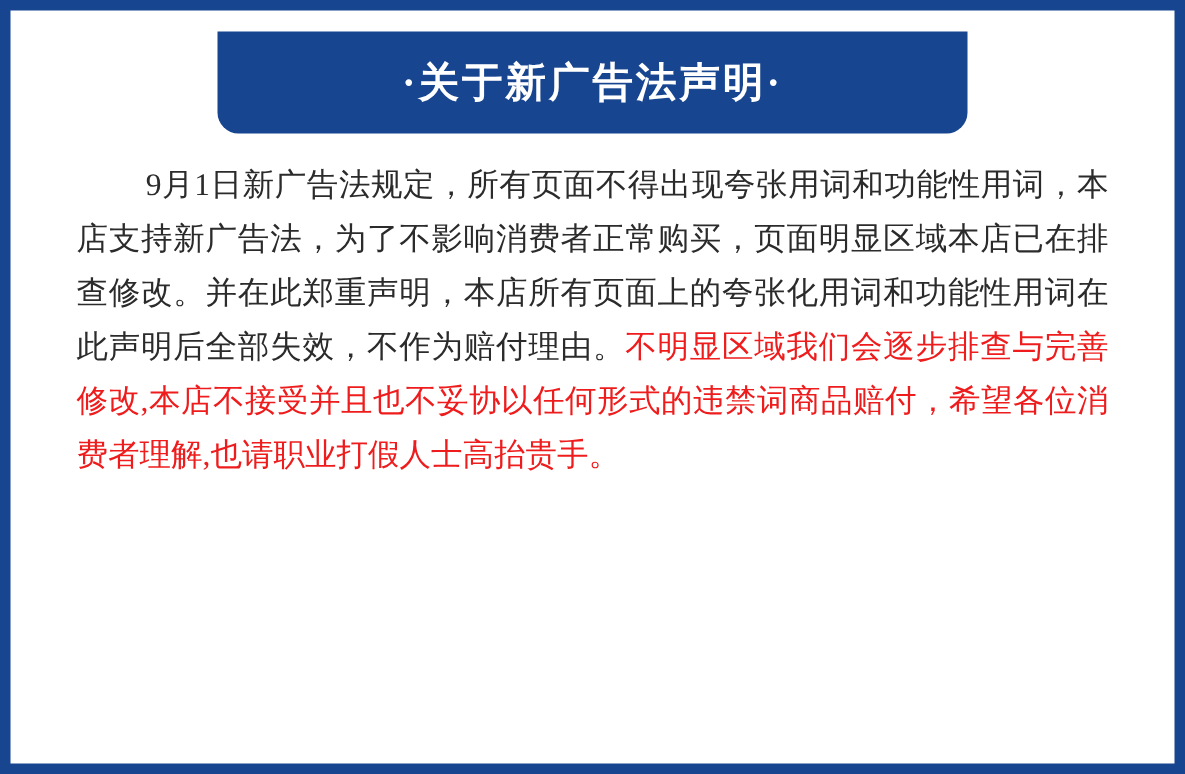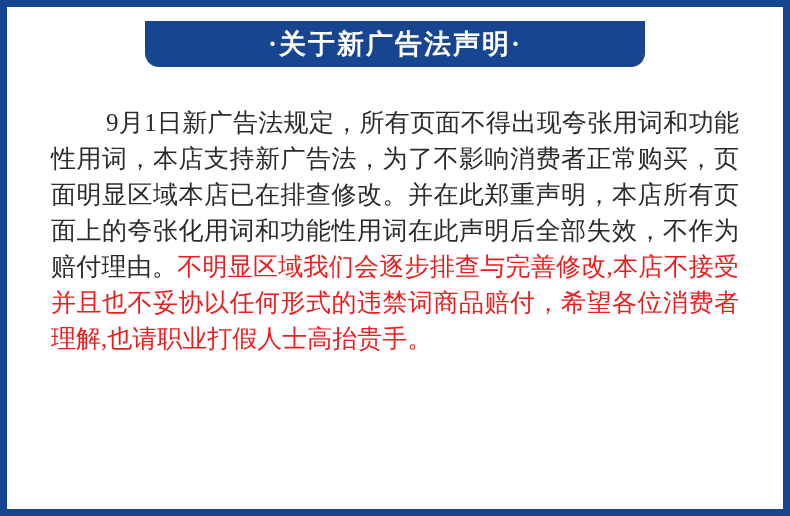--- a/index.html
+++ b/index.html
@@ -20,41 +20,41 @@
     border: 7px solid #17458f;
     background: #ffffff;
     overflow: hidden;
   }
   .banner {
     position: absolute;
     top: 14px;
     left: 50%;
     transform: translateX(-50%);
     width: 500px;
-    height: 46px;
+    height: 68px;
     background: #17458f;
     border-radius: 0 0 14px 14px;
     display: flex;
     align-items: center;
     justify-content: center;
   }
   .banner-title {
     color: #ffffff;
     font-size: 27px;
     font-weight: bold;
     letter-spacing: 2px;
     white-space: nowrap;
     font-family: "Liberation Serif", "DejaVu Serif", serif;
   }
   .content {
     position: absolute;
     top: 98px;
     left: 44px;
     right: 44px;
-    font-size: 25px;
+    font-size: 21px;
     line-height: 36px;
     color: #2b2b2b;
     text-align: justify;
     font-family: "Liberation Serif", "DejaVu Serif", serif;
   }
   .para {
     margin: 0;
   }
   .para.p1 {
     text-indent: 2.2em;

